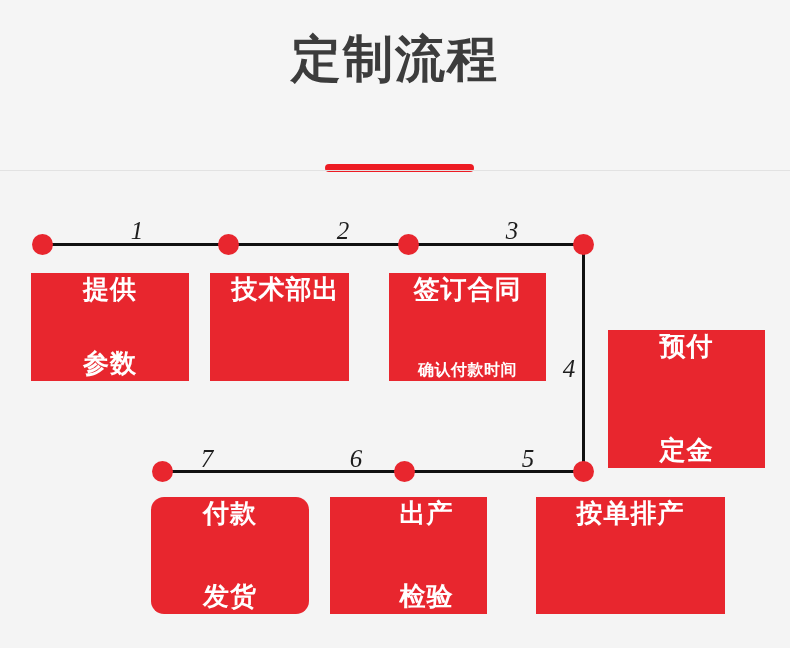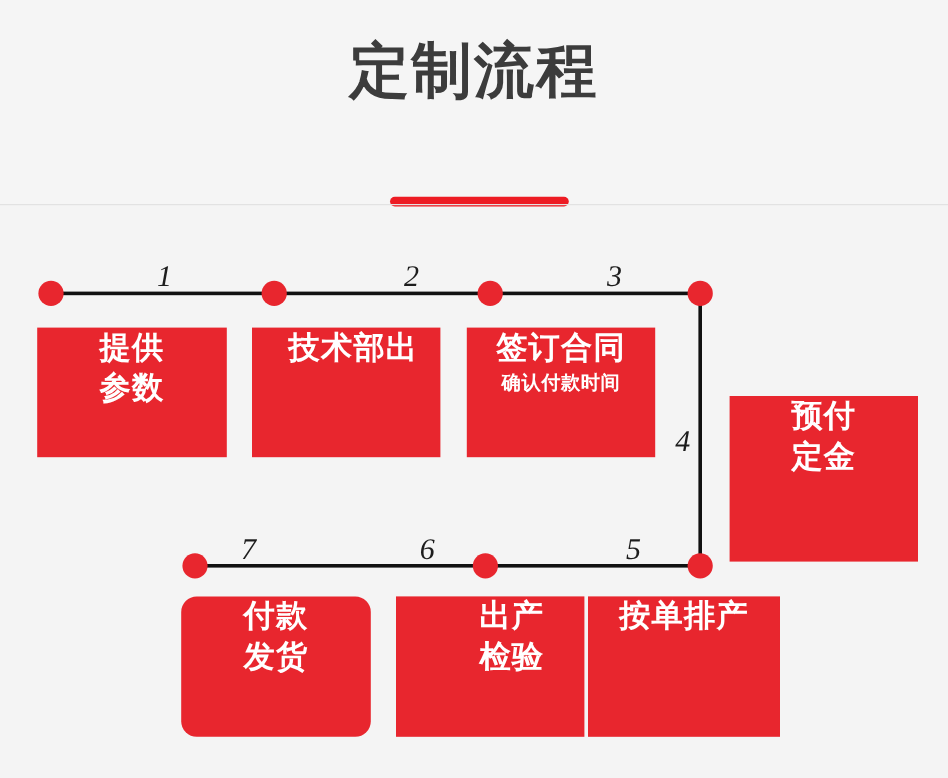--- a/index.html
+++ b/index.html
@@ -108,21 +108,21 @@
     margin-left: -15px;
   }
 
   
   .box {
     position: absolute;
     background: #e8262e;
     display: flex;
     flex-direction: column;
     align-items: center;
-    justify-content: flex-start;
+    justify-content: space-between;
     color: #ffffff;
     text-align: center;
     box-sizing: border-box;
   }
   .box .box-line {
     display: block;
     font-size: 26px;
     line-height: 1.30;
     font-weight: bold;
     letter-spacing: 1px;
@@ -174,35 +174,35 @@
     <div class="step-num" style="left:569px; top:186px;">4</div>
     <div class="step-num" style="left:528px; top:276px;">5</div>
     <div class="step-num" style="left:356px; top:276px;">6</div>
     <div class="step-num" style="left:207px; top:276px;">7</div>
 
     <div class="box" style="left:31px; top:103px; width:158px; height:108px;">
       <span class="box-line">提供</span>
       <span class="box-line">参数</span>
     </div>
 
-    <div class="box" style="left:210px; top:103px; width:157px; height:108px;padding-left:12px;">
+    <div class="box" style="left:210px; top:103px; width:139px; height:108px;padding-left:12px;">
       <span class="box-line">技术部出</span>
     </div>
 
     <div class="box" style="left:389px; top:103px; width:157px; height:108px;">
       <span class="box-line">签订合同</span>
       <span class="box-sub">确认付款时间</span>
     </div>
 
     <div class="box" style="left:608px; top:160px; width:157px; height:138px;">
       <span class="box-line">预付</span>
       <span class="box-line">定金</span>
     </div>
 
-    <div class="box" style="left:490px; top:327px; width:160px; height:117px;">
+    <div class="box" style="left:536px; top:327px; width:189px; height:117px;">
       <span class="box-line">按单排产</span>
     </div>
 
     <div class="box" style="left:330px; top:327px; width:157px; height:117px;padding-left:36px;">
       <span class="box-line">出产</span>
       <span class="box-line">检验</span>
     </div>
 
     <div class="box" style="left:151px; top:327px; width:158px; height:117px;border-radius:13px;">
       <span class="box-line">付款</span>

